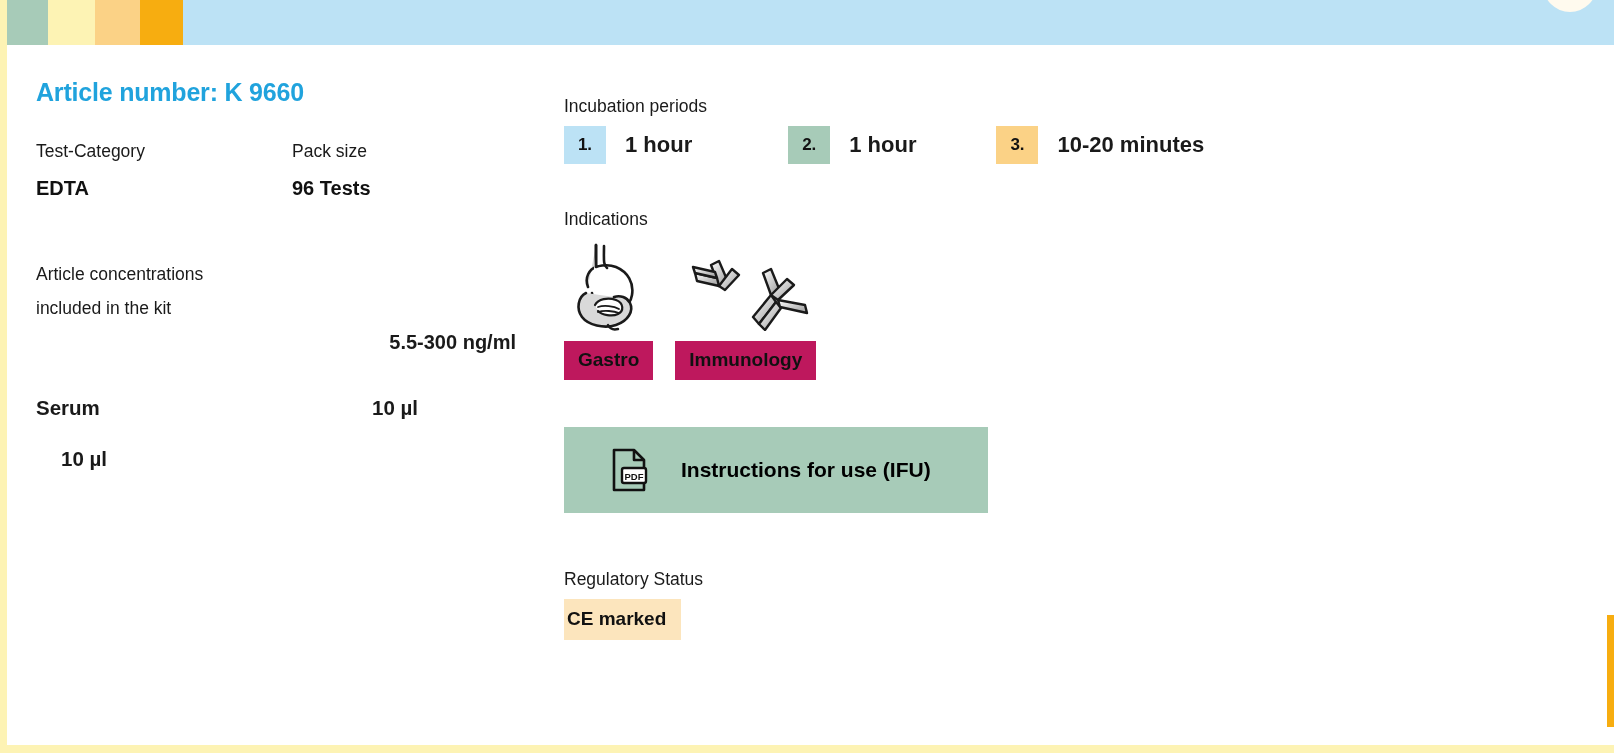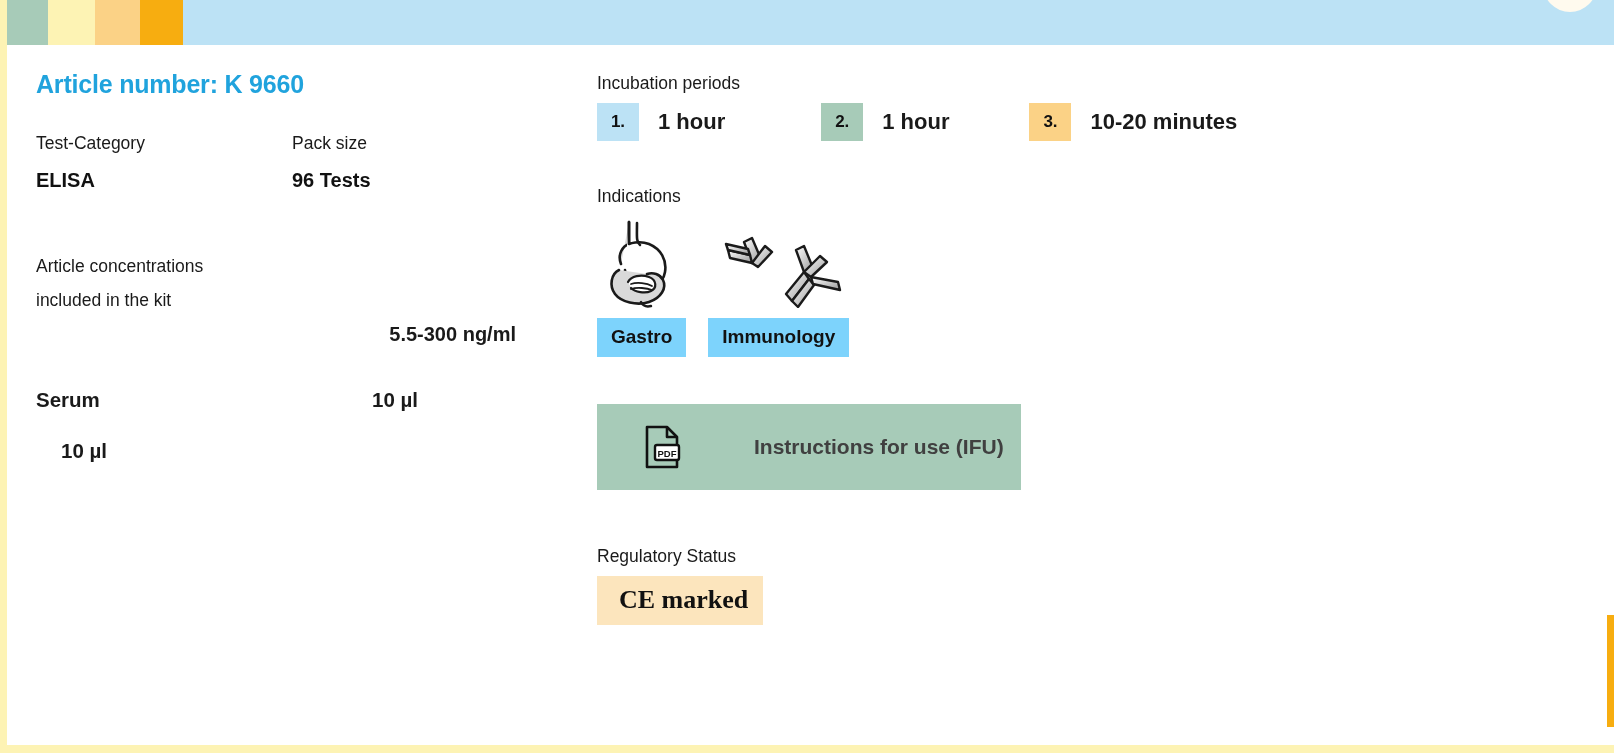--- a/index.html
+++ b/index.html
@@ -54,21 +54,21 @@
     position: absolute;
     left: 1543px; top: -42px;
     width: 54px; height: 54px;
     border-radius: 50%;
     background: #fffaee;
   }
 
   
   #left-col {
     position: absolute;
-    left: 36px; top: 70px;
+    left: 36px; top: 78px;
     width: 480px;
   }
   #article-number {
     color: #20a3dd;
     font-size: 25px;
     font-weight: bold;
     letter-spacing: -0.2px;
     margin: 0 0 32px 0;
   }
   .spec-grid {
@@ -121,23 +121,22 @@
     font-size: 20.5px;
     font-weight: bold;
     text-align: right;
     white-space: nowrap;
     margin-left: 25px;
   }
 
   
   #right-col {
     position: absolute;
-    left: 564px; top: 73px;
+    left: 564px; top: 96px;
     width: 1000px;
-    margin-left: 33px;
   }
   .sec-title {
     font-size: 17.5px;
     color: #1a1a1a;
     margin-bottom: 9px;
   }
 
   
   #incubation-row {
     display: flex;
@@ -178,57 +177,55 @@
     margin-top: 4px;
   }
   .ind-item { margin-right: 22px; }
   .ind-icon {
     height: 92px;
     display: flex;
     align-items: flex-end;
     margin-bottom: 10px;
   }
   .ind-tag {
-    background: #7dd3fc;
+    background: #be185d;
     font-size: 19px;
     font-weight: bold;
     color: #111;
     padding: 8px 14px 9px 14px;
     display: inline-block;
     text-align: center;
   }
 
   
   #ifu-button {
     width: 424px;
     height: 86px;
     background: #a7cbb8;
     display: flex;
     align-items: center;
     margin-bottom: 56px;
     cursor: pointer;
-    gap: 40px;
   }
   #ifu-icon { margin-left: 46px; display: flex; }
   #ifu-label {
     font-size: 21px;
     font-weight: bold;
-    color: #404040;
+    color: #000000;
     margin-left: 33px;
   }
 
   
   .reg-tag {
     display: inline-block;
     background: #fce5bd;
-    font-size: 26px;
+    font-size: 19px;
     font-weight: bold;
     color: #111;
-    padding: 9px 15px 10px 22px;
-    font-family: Liberation Serif, serif;
+    padding: 9px 15px 10px 3px;
   }
 
   
   #scrollbar-track {
     position: absolute;
     right: 0; top: 45px;
     width: 7px;
     height: 700px;
     background: #ffffff;
   }
@@ -256,21 +253,21 @@
 
   <div id="left-col">
 
     <div id="article-number">Article number: K 9660</div>
 
     <div class="spec-grid">
       <div class="spec-col-a lbl">Test-Category</div>
       <div class="spec-col-b lbl">Pack size</div>
     </div>
     <div class="spec-grid">
-      <div class="spec-col-a val">ELISA</div>
+      <div class="spec-col-a val">EDTA</div>
       <div class="spec-col-b val">96 Tests</div>
     </div>
 
     <div class="block-gap-lg"></div>
 
     <div>
       <div class="conc-label">Article concentrations</div>
       <div class="conc-label">included in the kit</div>
       <div class="conc-value">5.5-300 ng/ml</div>
     </div>

